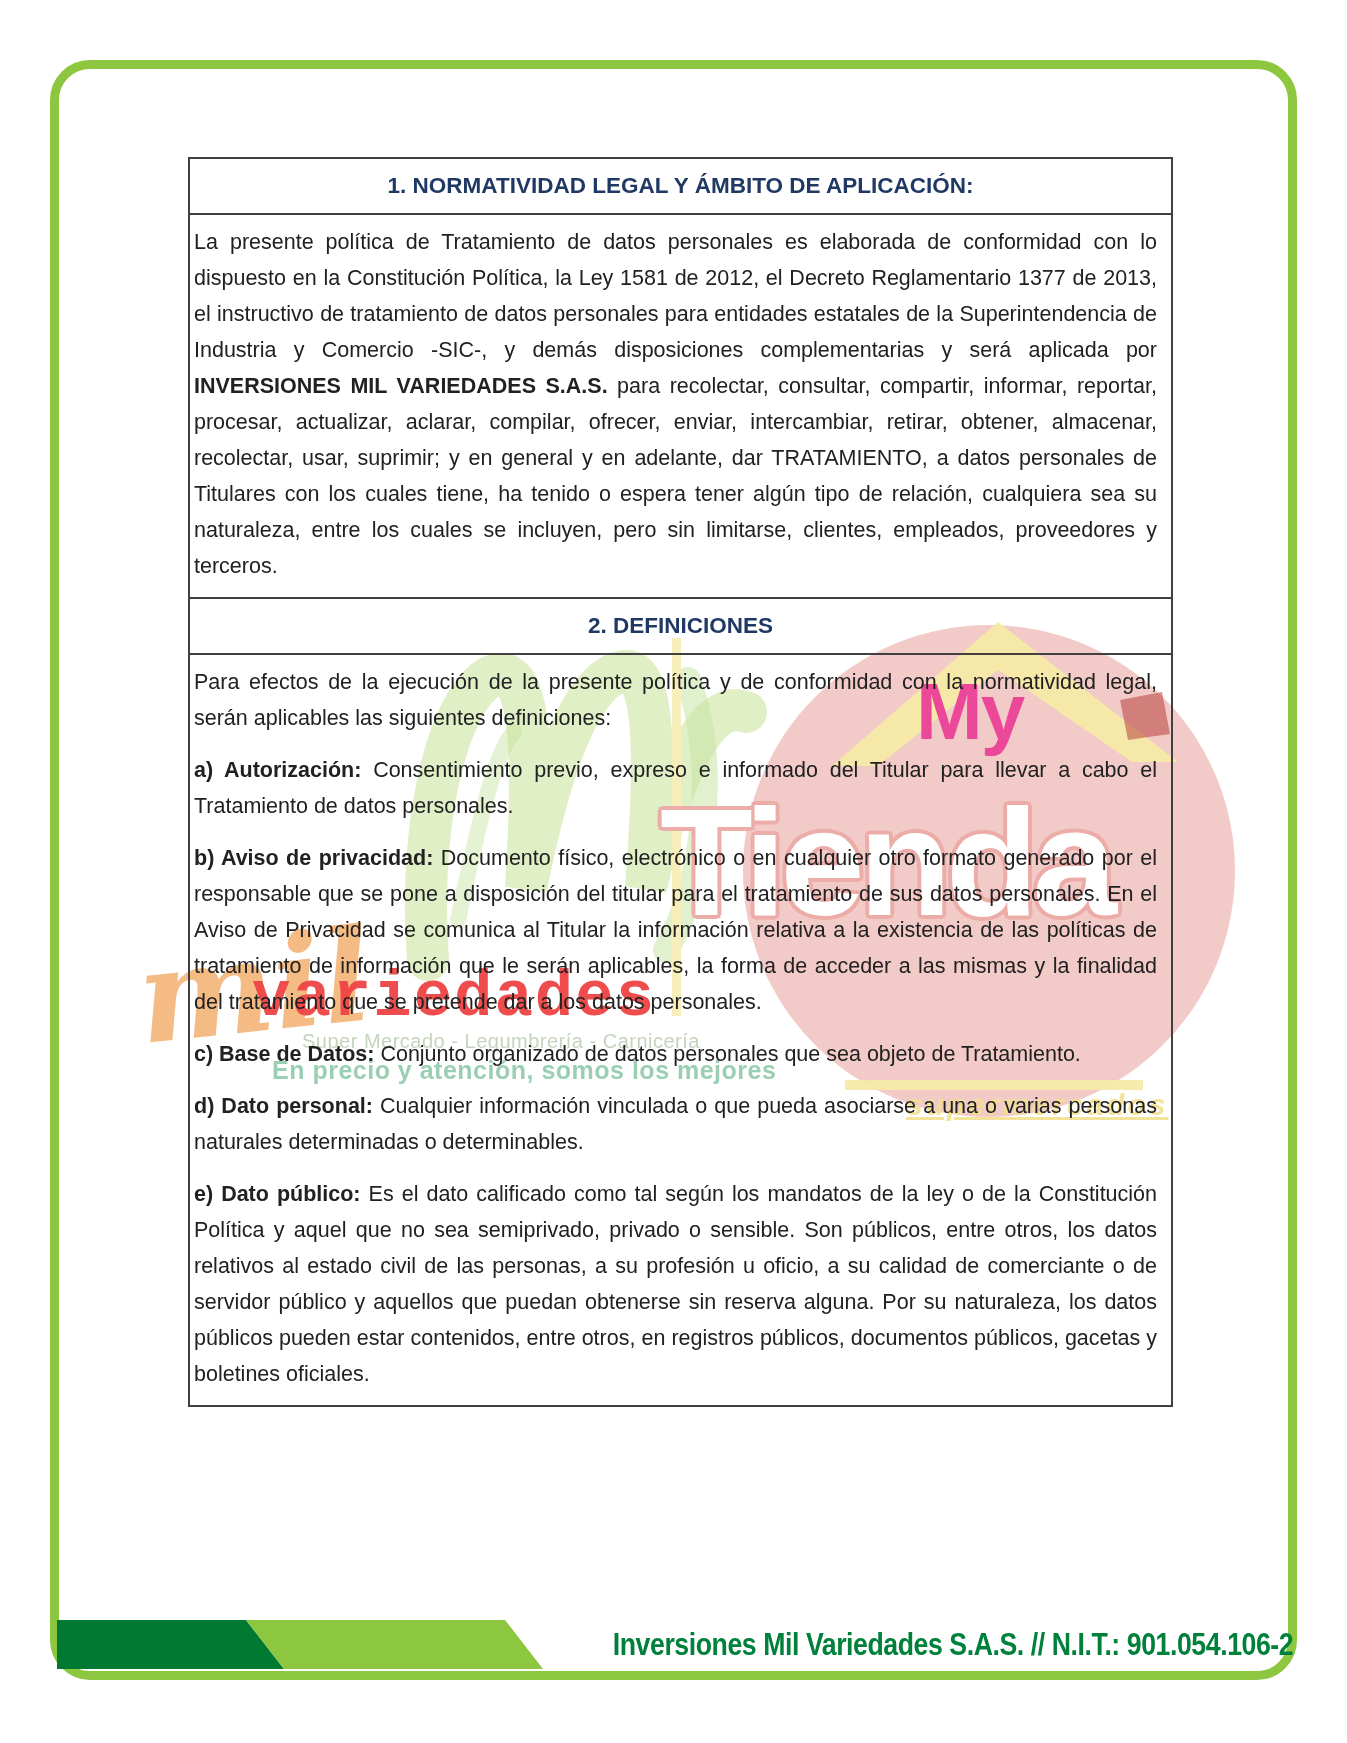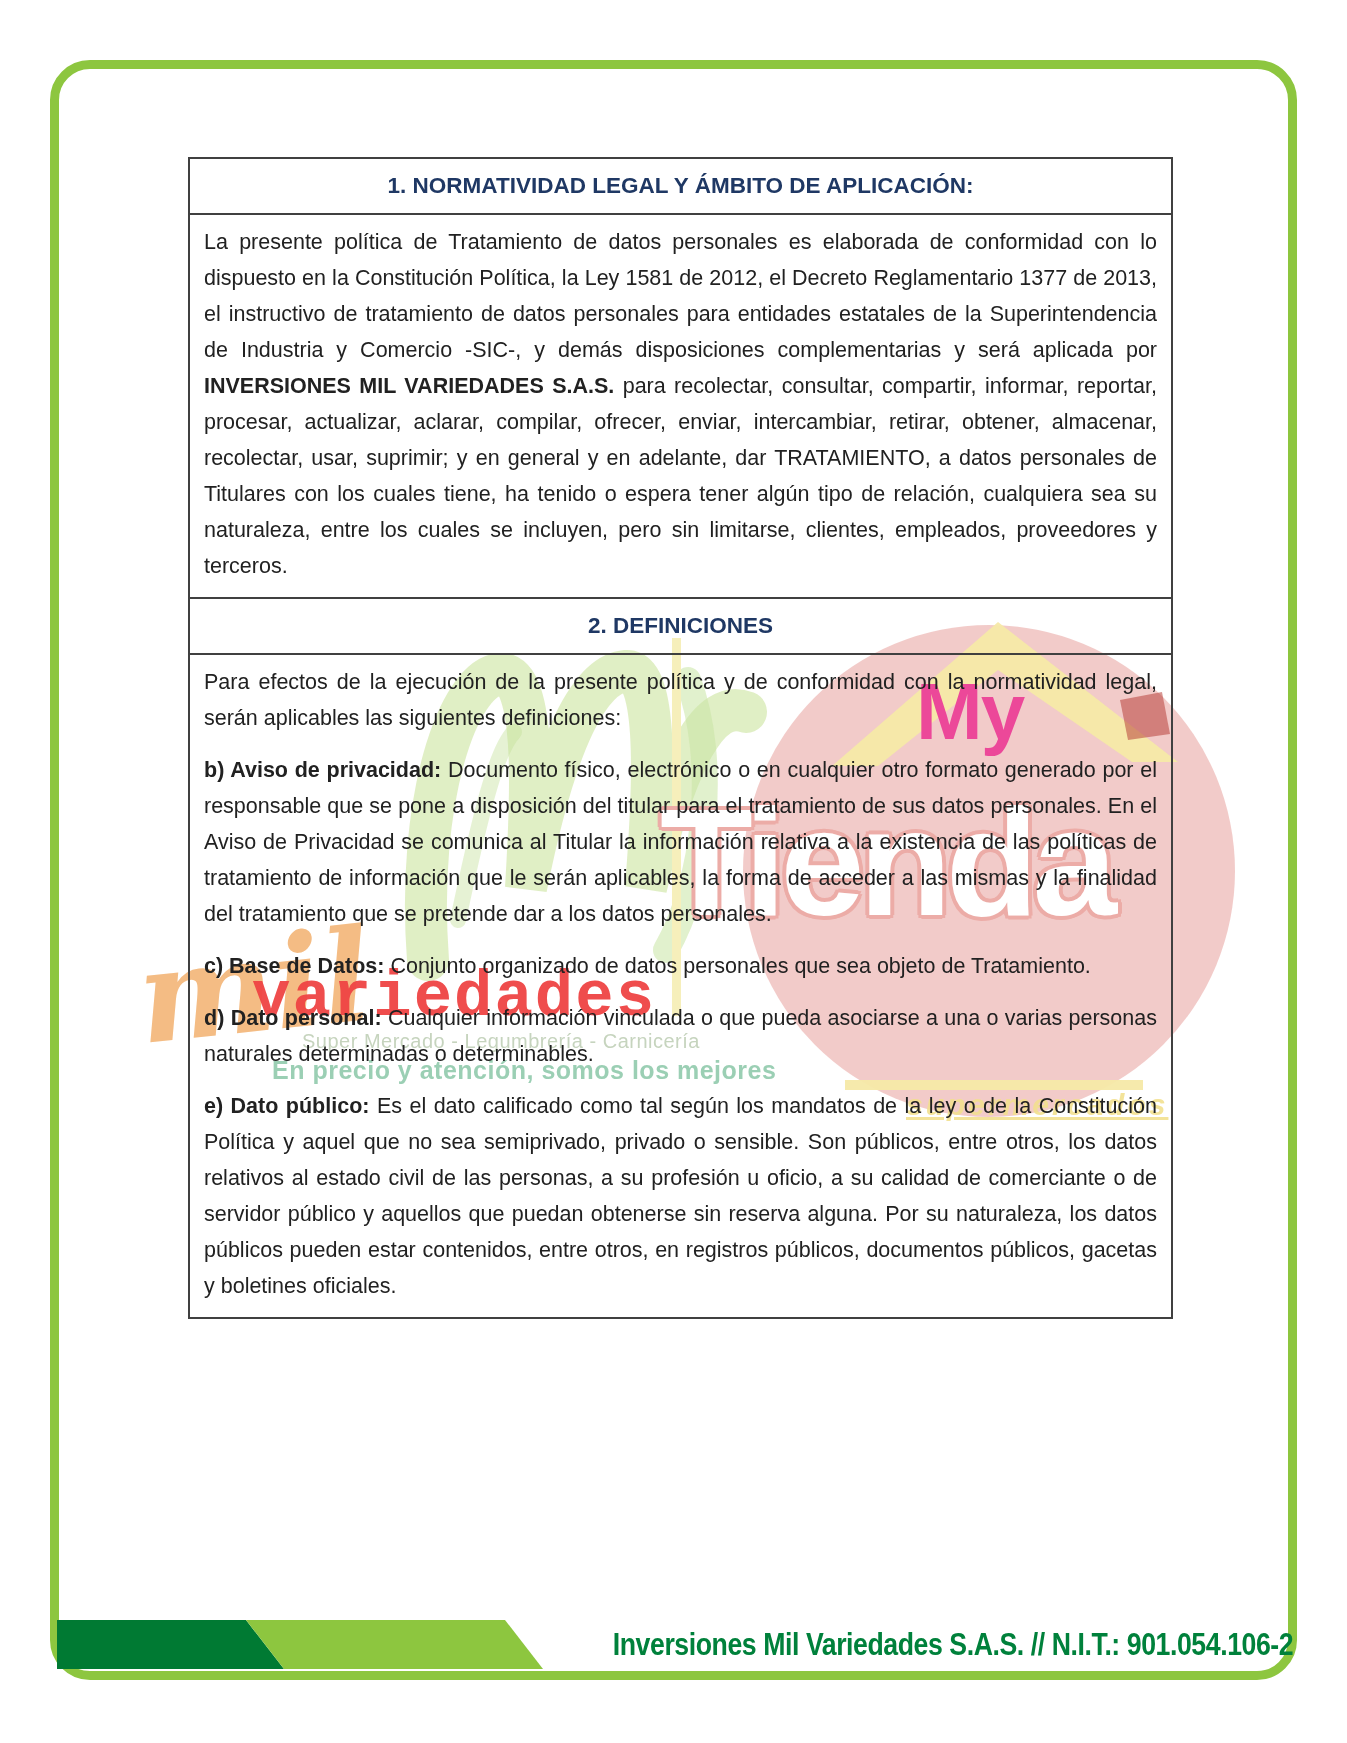--- a/index.html
+++ b/index.html
@@ -55,21 +55,21 @@
     border:2px solid #404040;background:transparent;color:#212121;
   }
   .row{border-top:2px solid #404040;}
   .row:first-child{border-top:none;}
   .cell-heading{
     text-align:center;font-weight:bold;color:var(--heading-navy,#1F3864);
     font-size:22.5px;padding:14px 18px;
   }
   .cell-body{
     font-size:21.5px;line-height:36px;text-align:justify;
-    padding:9px 14px 13px 14px;
+    padding:9px 14px 13px 4px;
   }
   .cell-body p{margin:0 0 16px 0;}
   .cell-body p:last-child{margin-bottom:0;}
   
   .footer{position:absolute;left:0;top:1620px;width:1347px;height:49px;z-index:2;}
   .footer-shape{position:absolute;left:0;top:0;width:100%;height:100%;}
   .footer-shape.dark{
     background:var(--footer-dark,#007A33);
     clip-path:polygon(57px 0,246px 0,284px 49px,57px 49px);
   }
@@ -123,20 +123,21 @@
       <div class="cell-body">
           <p><span>La presente política de Tratamiento de datos personales es elaborada de conformidad con lo dispuesto en la Constitución Política, la Ley 1581 de 2012, el Decreto Reglamentario 1377 de 2013, el instructivo de tratamiento de datos personales para entidades estatales de la Superintendencia de Industria y Comercio -SIC-, y demás disposiciones complementarias y será aplicada por </span><b>INVERSIONES MIL VARIEDADES S.A.S.</b><span> para recolectar, consultar, compartir, informar, reportar, procesar, actualizar, aclarar, compilar, ofrecer, enviar, intercambiar, retirar, obtener, almacenar, recolectar, usar, suprimir; y en general y en adelante, dar TRATAMIENTO, a datos personales de Titulares con los cuales tiene, ha tenido o espera tener algún tipo de relación, cualquiera sea su naturaleza, entre los cuales se incluyen, pero sin limitarse, clientes, empleados, proveedores y terceros.</span></p>
         </div>
     </div>
     <div class="row">
       <div class="cell-heading">2. DEFINICIONES</div>
     </div>
     <div class="row">
       <div class="cell-body">
           <p><span>Para efectos de la ejecución de la presente política y de conformidad con la normatividad legal, serán aplicables las siguientes definiciones:</span></p>
+          <p><b>a) Autorización:</b><span> Consentimiento previo, expreso e informado del Titular para llevar a cabo el Tratamiento de datos personales.</span></p>
           <p><b>b) Aviso de privacidad:</b><span> Documento físico, electrónico o en cualquier otro formato generado por el responsable que se pone a disposición del titular para el tratamiento de sus datos personales. En el Aviso de Privacidad se comunica al Titular la información relativa a la existencia de las políticas de tratamiento de información que le serán aplicables, la forma de acceder a las mismas y la finalidad del tratamiento que se pretende dar a los datos personales.</span></p>
           <p><b>c) Base de Datos:</b><span> Conjunto organizado de datos personales que sea objeto de Tratamiento.</span></p>
           <p><b>d) Dato personal:</b><span> Cualquier información vinculada o que pueda asociarse a una o varias personas naturales determinadas o determinables.</span></p>
           <p><b>e) Dato público:</b><span> Es el dato calificado como tal según los mandatos de la ley o de la Constitución Política y aquel que no sea semiprivado, privado o sensible. Son públicos, entre otros, los datos relativos al estado civil de las personas, a su profesión u oficio, a su calidad de comerciante o de servidor público y aquellos que puedan obtenerse sin reserva alguna. Por su naturaleza, los datos públicos pueden estar contenidos, entre otros, en registros públicos, documentos públicos, gacetas y boletines oficiales.</span></p>
         </div>
     </div>
   </div>
 
   <div class="footer">
     <div class="footer-shape dark"></div>

